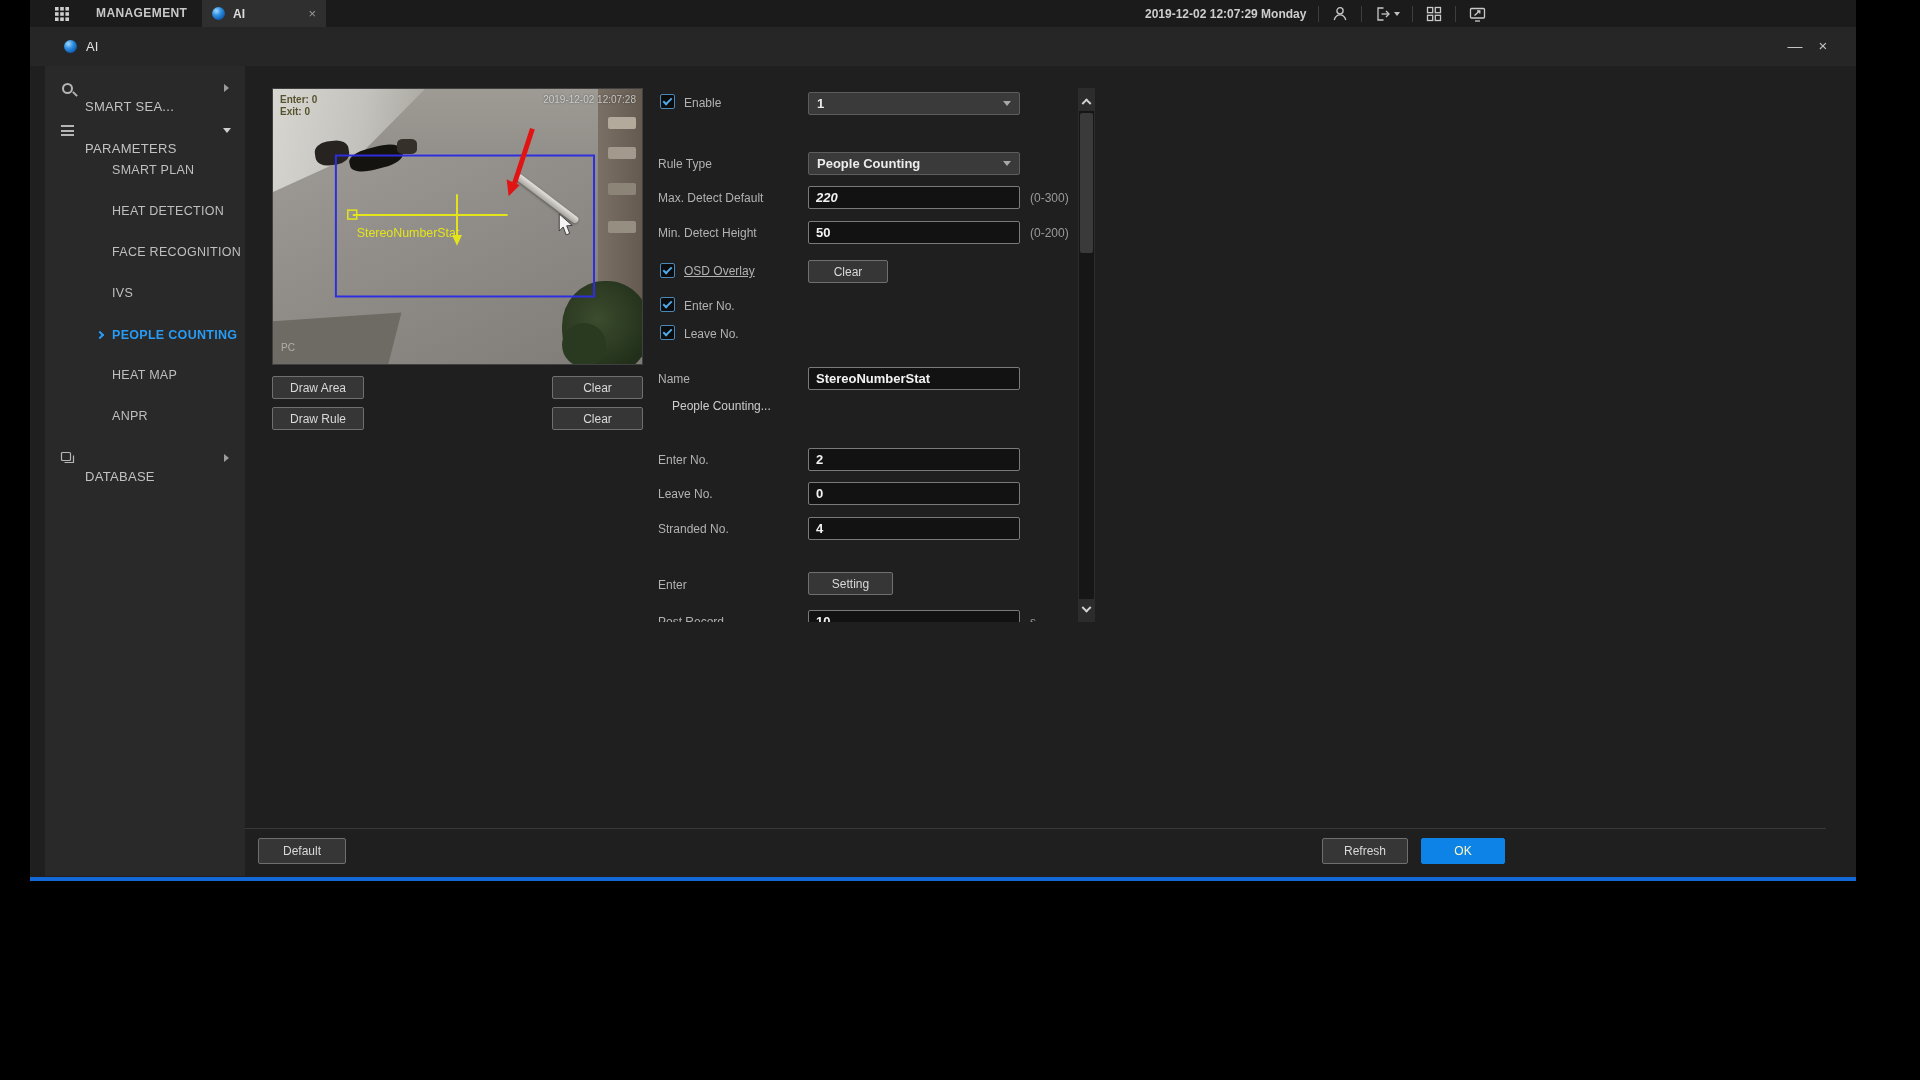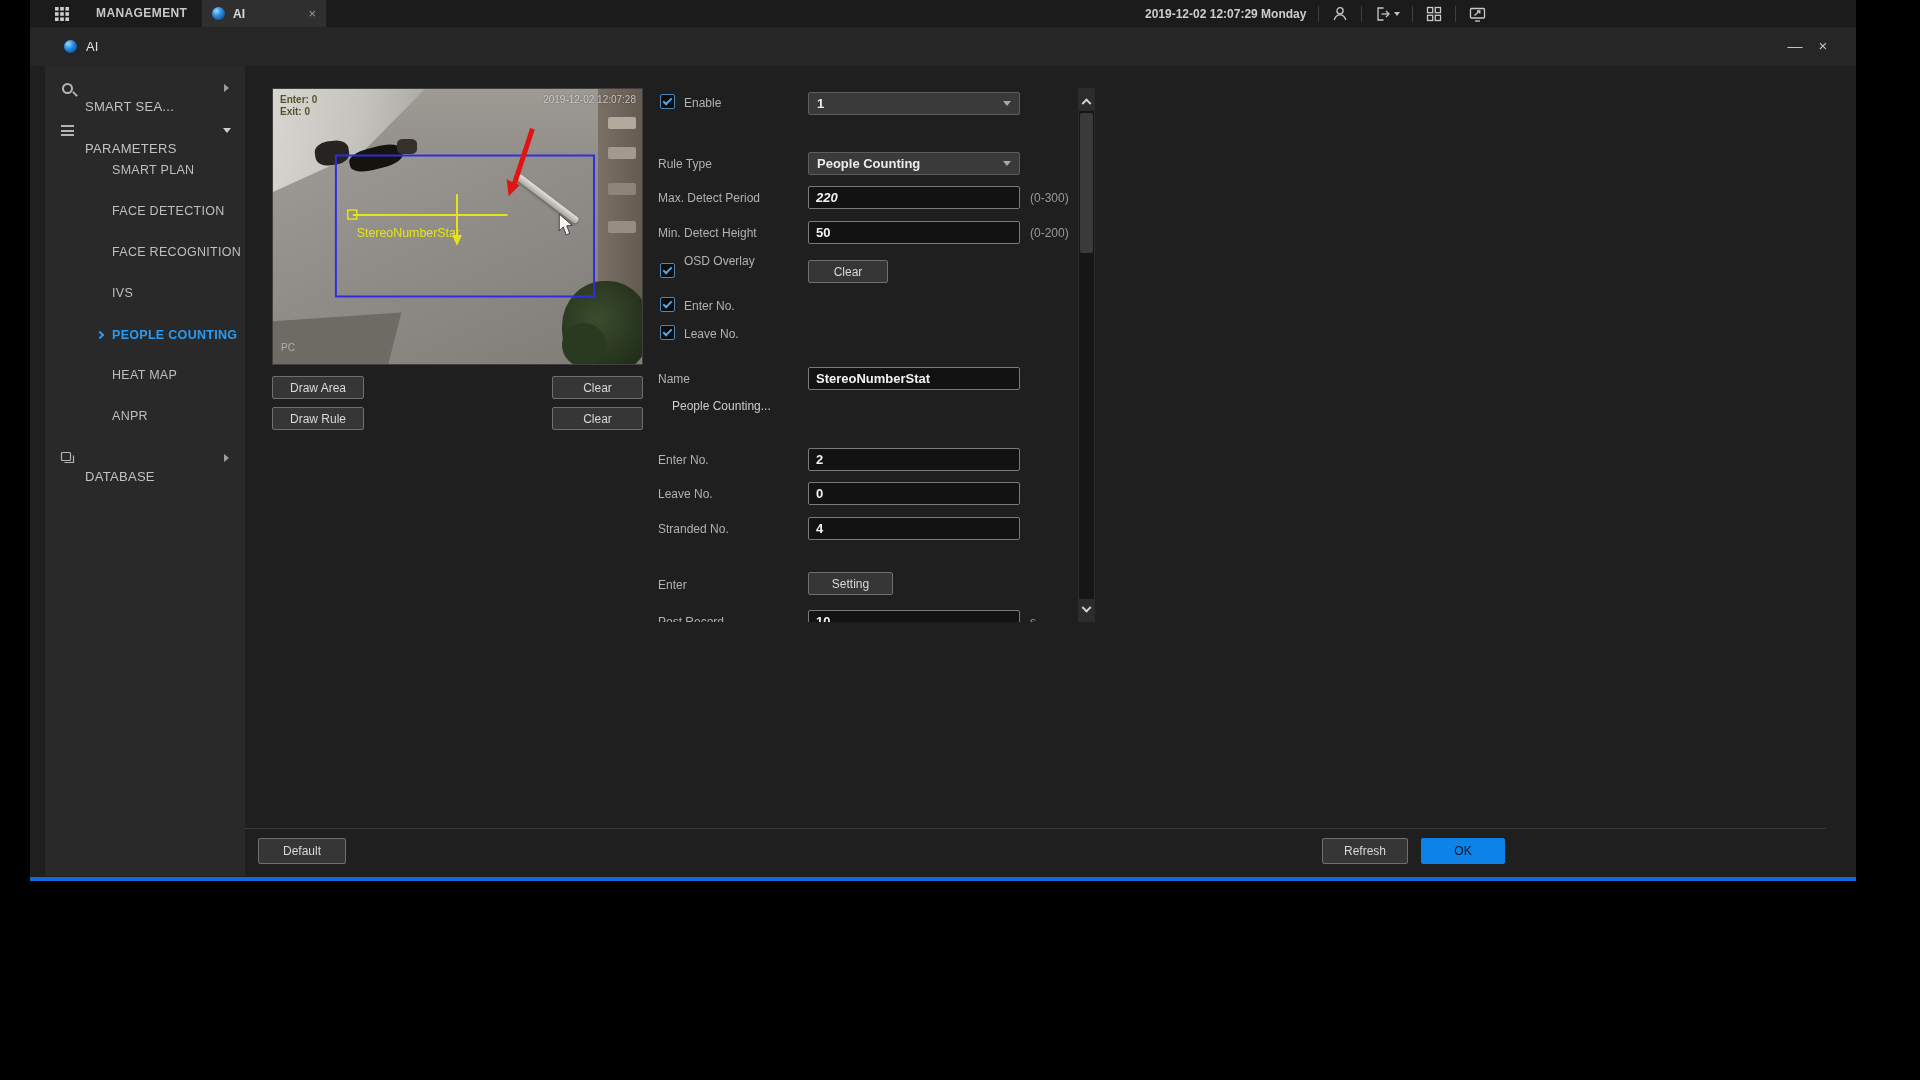--- a/index.html
+++ b/index.html
@@ -73,21 +73,21 @@
   .rule-line { stroke:var(--rule-yellow,#e4e41a); stroke-width:2; }
   .rule-handle { fill:none; stroke:var(--rule-yellow,#e4e41a); stroke-width:1.5; }
   .rule-arrowhead { fill:var(--rule-yellow,#e4e41a); }
   .rule-text { fill:var(--rule-yellow,#e4e41a); font-size:12.5px; font-family:"Liberation Sans",sans-serif; }
   .red-line { stroke:var(--annotation-red,#e11414); stroke-width:5; }
   .red-head { fill:var(--annotation-red,#e11414); }
   .cursor-path { fill:#f4f4f4; stroke:#222; stroke-width:0.8; }
 
   
   .btn { position:absolute; display:flex; align-items:center; justify-content:center; background:#363636; border:1px solid #6f6f6f; border-radius:2px; color:#d9d9d9; font-size:12px; cursor:default; }
-  .btn.accent { background:var(--accent,#0d83e8); border-color:var(--accent,#0d83e8); color:#0f172a; }
+  .btn.accent { background:var(--accent,#0d83e8); border-color:var(--accent,#0d83e8); color:#fef9c3; }
   .input { position:absolute; background:#121212; border:1px solid #7a7a7a; border-radius:2px; color:#f2f2f2; font-size:13px; font-weight:bold; font-family:"Liberation Sans",sans-serif; padding:0 7px; height:23px; width:212px; outline:none; }
   .dropdown { position:absolute; height:23px; width:212px; background:#3a3a3a; border:1px solid #5d5d5d; border-radius:2px; display:flex; align-items:center; padding:0 8px; cursor:default; }
   .dropdown .dd-value { flex:1; font-size:13px; font-weight:bold; color:#ececec; }
   .dropdown .dd-arrow { width:0; height:0; border-top:5px solid #a8a8a8; border-left:4px solid transparent; border-right:4px solid transparent; }
   .checkbox { position:absolute; width:15px; height:15px; background:#0c0c0c; border:1px solid #4a88b8; border-radius:2px; cursor:default; }
   .checkmark { position:absolute; left:2px; top:3px; width:9px; height:5px; border-left:2px solid var(--check-blue,#4fa8e8); border-bottom:2px solid var(--check-blue,#4fa8e8); transform:rotate(-45deg); }
   .flabel { position:absolute; font-size:12px; color:#b2b2b2; white-space:nowrap; }
   .fhint { position:absolute; font-size:12px; color:#9a9a9a; white-space:nowrap; }
   .section-label { position:absolute; font-size:12px; color:#cccccc; white-space:nowrap; }
 
@@ -192,21 +192,21 @@
           <span class="nav-icon">
               <span class="list-ico"></span>
             </span>
           <span class="nav-group-label">PARAMETERS</span>
           <span class="nav-arrow-down"></span>
         </div>
         <div class="nav-row" style="top:90px;">
           <span class="nav-sub-label">SMART PLAN</span>
         </div>
         <div class="nav-row" style="top:131px;">
-          <span class="nav-sub-label">FACE DETECTION</span>
+          <span class="nav-sub-label">HEAT DETECTION</span>
         </div>
         <div class="nav-row" style="top:172px;">
           <span class="nav-sub-label">FACE RECOGNITION</span>
         </div>
         <div class="nav-row" style="top:213px;">
           <span class="nav-sub-label">IVS</span>
         </div>
         <div class="nav-row" style="top:255px;">
           <span class="sel-chev"></span>
           <span class="nav-sub-label selected">PEOPLE COUNTING</span>
@@ -278,32 +278,32 @@
           <span class="dd-value">1</span>
           <span class="dd-arrow"></span>
         </div>
 
         <span class="flabel" style="left:8px; top:69px;">Rule Type</span>
         <div class="dropdown" style="left:158px; top:64px;">
           <span class="dd-value">People Counting</span>
           <span class="dd-arrow"></span>
         </div>
 
-        <span class="flabel" style="left:8px; top:103px;">Max. Detect Period</span>
+        <span class="flabel" style="left:8px; top:103px;">Max. Detect Default</span>
         <input class="input" style="left: 158px; top: 98px; font-style: italic;" value="220">
         <span class="fhint" style="left:380px; top:103px;">(0-300)</span>
 
         <span class="flabel" style="left:8px; top:138px;">Min. Detect Height</span>
         <input class="input" style="left: 158px; top: 133px;" value="50">
         <span class="fhint" style="left:380px; top:138px;">(0-200)</span>
 
         <div class="checkbox" style="left:10px; top:175px;">
             <span class="checkmark"></span>
           </div>
-        <span class="flabel" style="left:34px; top:166px;">OSD Overlay</span>
+        <span class="flabel" style="left:34px; top:176px;text-decoration:underline;">OSD Overlay</span>
         <div class="btn" style="left:158px; top:172px; width:80px; height:23px;">Clear</div>
 
         <div class="checkbox" style="left:10px; top:209px;">
             <span class="checkmark"></span>
           </div>
         <span class="flabel" style="left:34px; top:211px;">Enter No.</span>
 
         <div class="checkbox" style="left:10px; top:237px;">
             <span class="checkmark"></span>
           </div>

